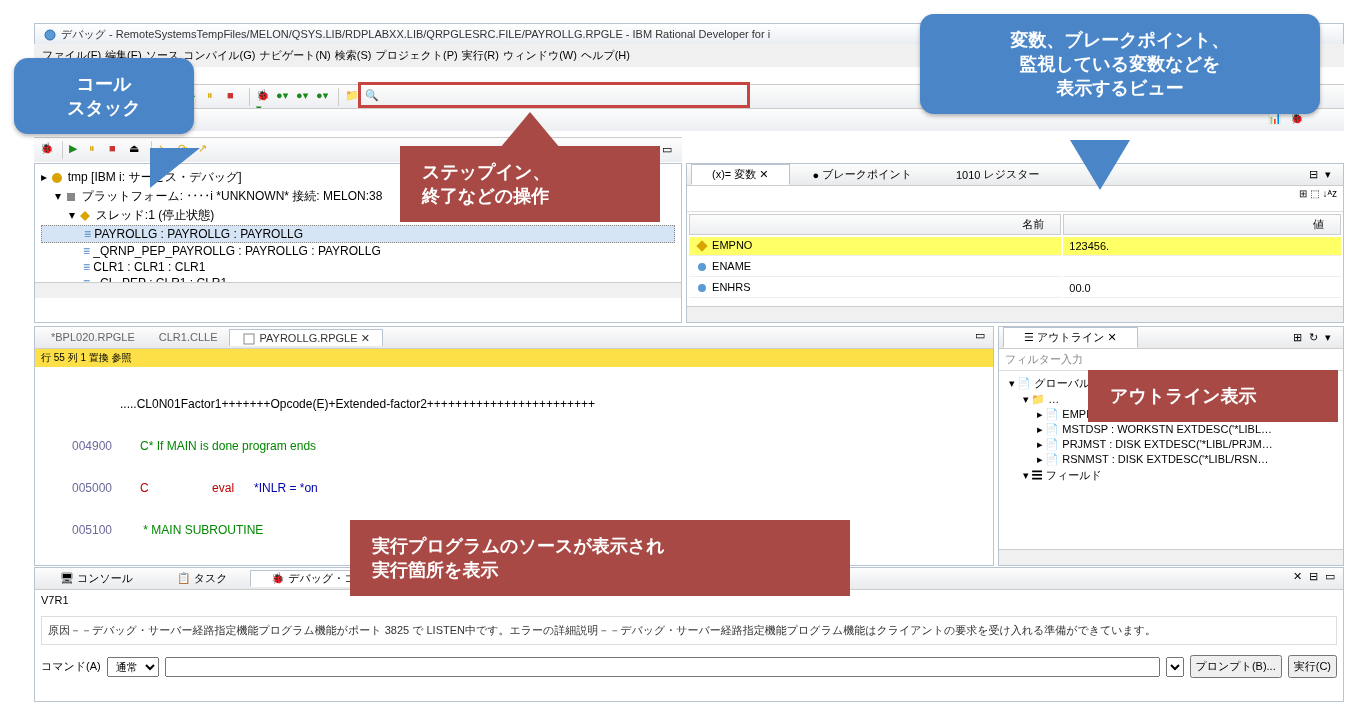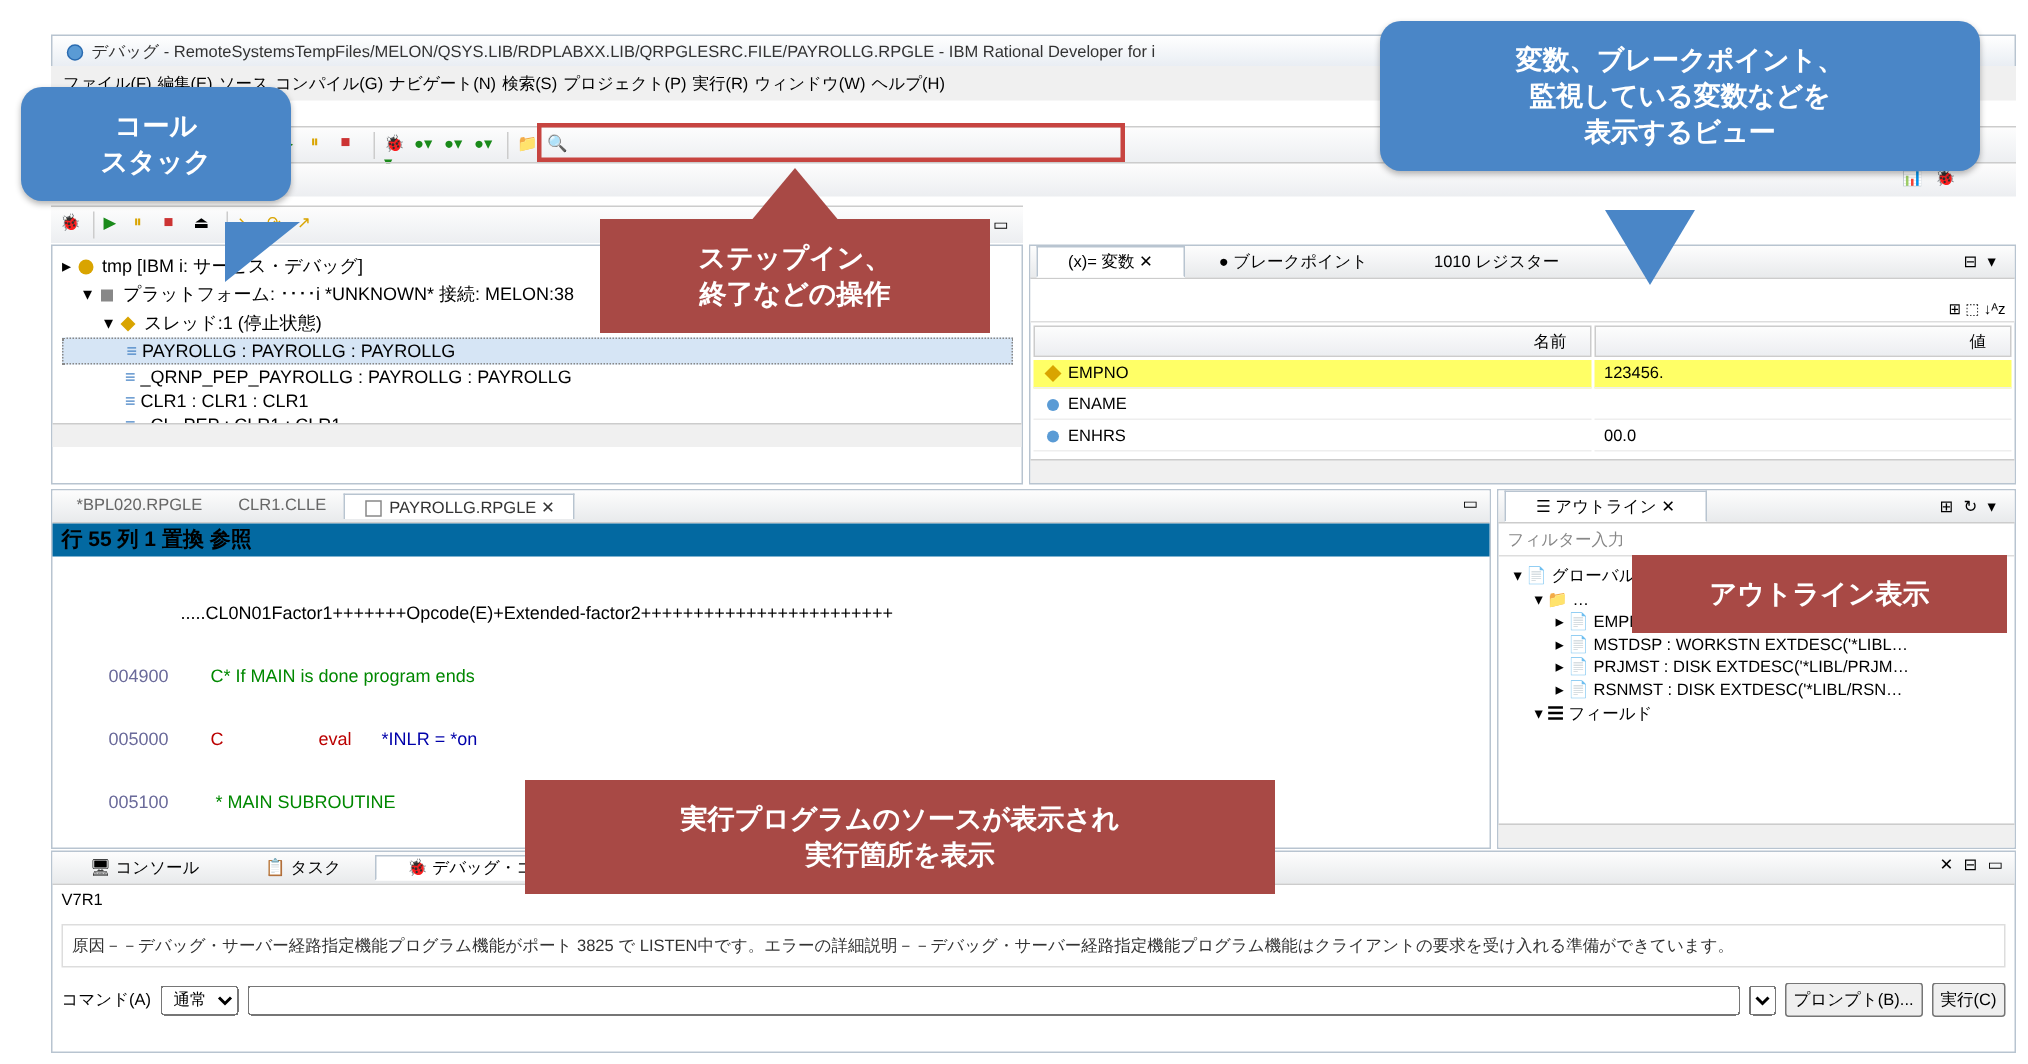--- a/index.html
+++ b/index.html
@@ -26,36 +26,36 @@
 .tree { font-size:12px; padding:4px 6px; overflow:auto; height:calc(100% - 40px); }
 .tree-item { padding:1px 0 1px 14px; white-space:nowrap; }
 .tree-item.sel { background:#d6e5f5; border:1px dotted #888; }
 .var-table { font-size:11px; width:100%; }
 .var-table th { text-align:right; font-weight:normal; background:linear-gradient(#fdfdfd,#eceef1); border:1px solid #ccc; padding:2px 16px; }
 .var-table td { padding:2px 6px; border-bottom:1px solid #eee; }
 .var-row-hl { background:#ffff66; }
 .ed-tabbar { background:linear-gradient(#fdfdfd,#e8eaec); border-bottom:1px solid #ccc; font-size:11px; display:flex; padding:2px 4px; height:22px; }
 .ed-tab { padding:2px 12px; color:#666; cursor:default; }
 .ed-tab.active { background:#fff; border:1px solid #b8c4d0; border-bottom:none; color:#333; }
-.ed-status { font-size:14px; padding:2px 6px; background:#0369a1;font-weight:bold; }
+.ed-status { font-size:10px; padding:2px 6px; background:#fde047; }
 .ed-code { font-family:"Consolas","Courier New",monospace; font-size:12px; padding:2px 0; white-space:pre; overflow:auto; height:calc(100% - 60px); }
 .ed-line { display:flex;margin-left:29px; }
 .ed-lineno { color:#6a6a9a; width:56px; text-align:right; padding-right:8px; }
 .ed-c { color:#b00; } .ed-op { color:#b00; } .ed-blue { color:#00a; } .ed-green { color:#080; }
 .outline-filter { font-size:11px; padding:3px 6px; border-bottom:1px solid #ddd; color:#888; }
 .outline-tree { font-size:11px; padding:4px 6px; overflow:auto; height:calc(100% - 48px); }
 .outline-item { padding:1px 0 1px 20px; white-space:nowrap; }
 .console-tabs { background:linear-gradient(#fdfdfd,#e8eaec); border-bottom:1px solid #ccc; font-size:11px; display:flex; gap:2px; padding:2px 4px; height:22px; }
 .console-body { font-size:11px; padding:4px 6px; }
 .console-msg { font-size:11px; padding:6px; border:1px solid #ddd; margin:6px; color:#333; }
 .cmd-row { display:flex; align-items:center; gap:6px; padding:4px 6px; font-size:11px; }
 .cmd-row select,.cmd-row input,.cmd-row button { font-size:11px; padding:2px 4px; }
 .cmd-row input.big { flex:1; }
 .callout { position:absolute; background:#4a86c7; color:#fff; font-size:18px; font-weight:bold; border-radius:14px; padding:14px 22px; text-align:center; z-index:50; box-shadow:0 2px 4px rgba(0,0,0,.3); }
-.callout-red { position:absolute; background:#a84945; color:#fff; font-size:18px; font-weight:bold; padding:14px 22px; text-align:center; z-index:50; }
+.callout-red { position:absolute; background:#a84945; color:#fff; font-size:18px; font-weight:bold; padding:14px 22px; text-align:left; z-index:50; }
 .red-box { position:absolute; border:3px solid #c74440; z-index:49; }
 .arrow-up { position:absolute; width:0; height:0; border-left:30px solid transparent; border-right:30px solid transparent; border-bottom:36px solid #a84945; z-index:49; }
 .speech-tail { position:absolute; width:0; height:0; z-index:49; }
 svg.ico { width:14px; height:14px; vertical-align:middle; }
 .tiny-icons { margin-left:auto; display:flex; gap:2px; }
 .tiny-icons span { width:14px; height:14px; display:inline-block; }
 </style>
 </head>
 <body>
 
@@ -156,21 +156,21 @@
     <div class="tab">● <span>ブレークポイント</span></div>
     <div class="tab">
         <span style="font-size:11px">1010</span> 
         <span>レジスター</span>
       </div>
     <div class="tiny-icons">
       <span>⊟</span>
       <span>▾</span>
     </div>
   </div>
-  <div style="height:26px;background:#fff;border-bottom:1px solid #ddd;text-align:right;padding:14px 6px;font-size:10px">
+  <div style="height:26px;background:#fff;border-bottom:1px solid #ddd;text-align:right;padding:2px 6px;font-size:10px">
     <span>⊞</span>
     <span>⬚</span>
     <span>↓ᴬz</span>
   </div>
   <table class="var-table">
     <tbody>
         <tr>
           <th>名前</th>
           <th>値</th>
         </tr>

